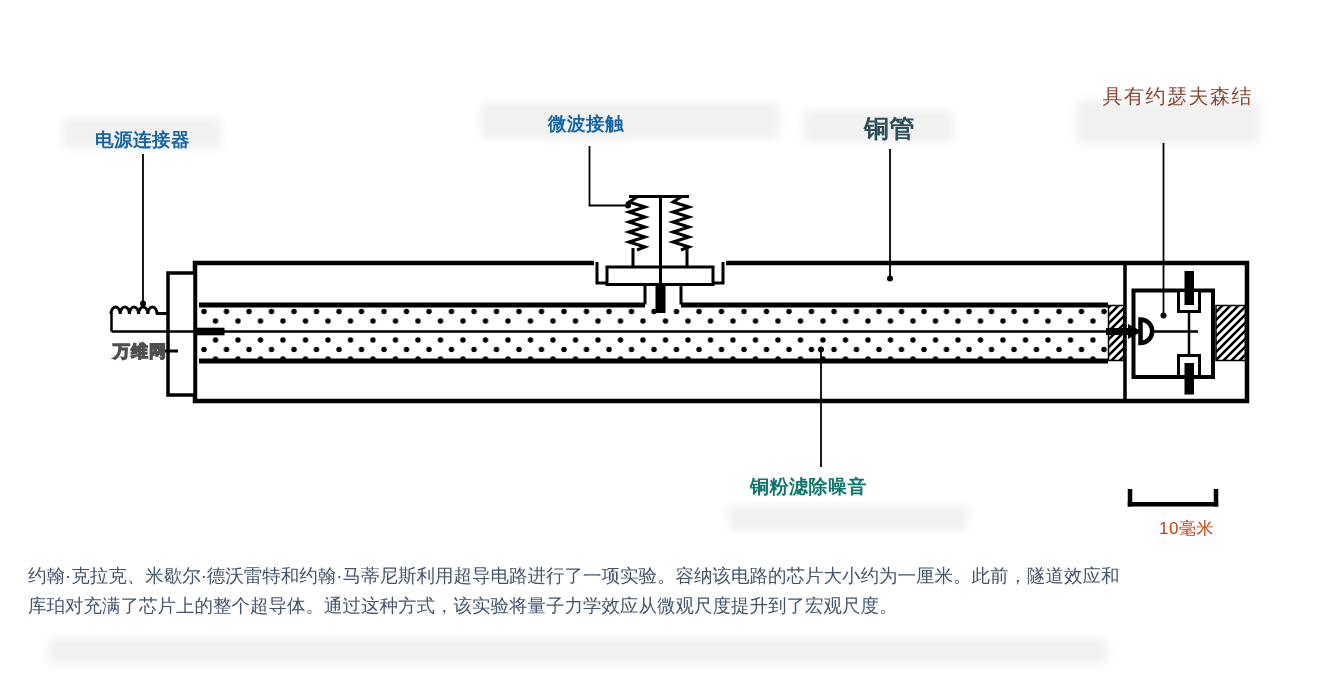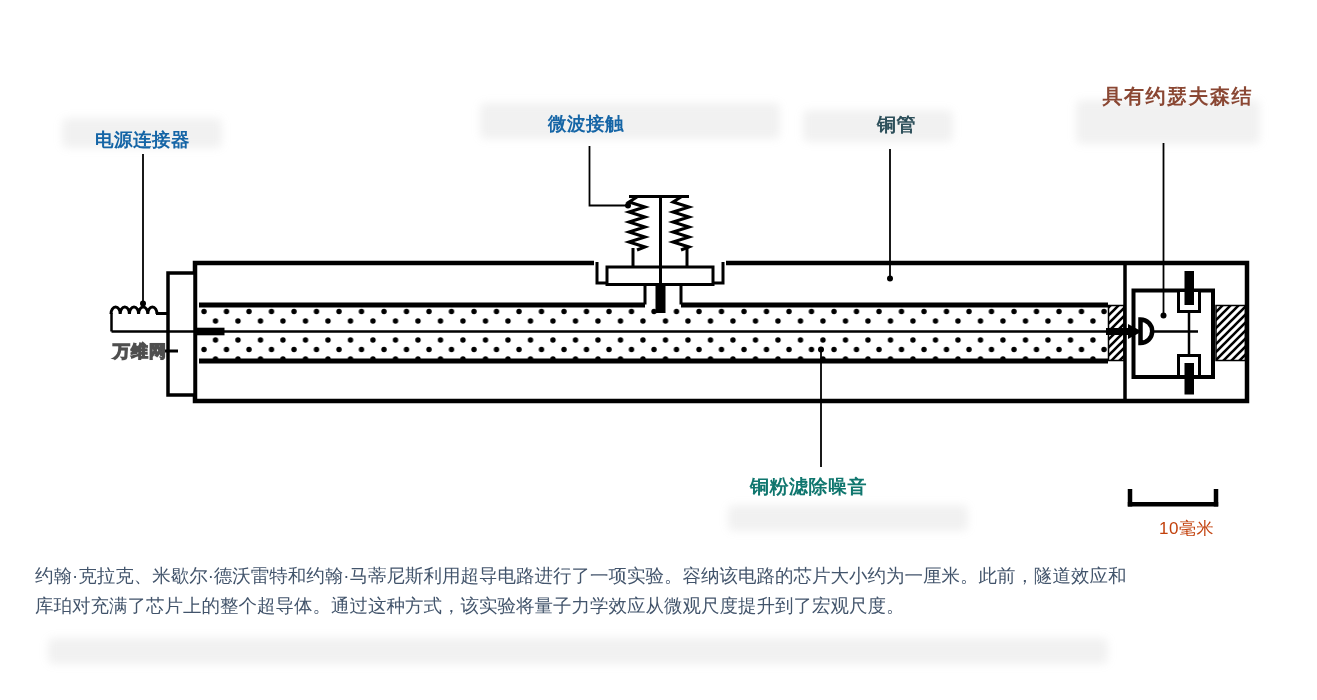--- a/index.html
+++ b/index.html
@@ -3,31 +3,31 @@
 <meta charset="utf-8">
 <style>
   html,body{margin:0;padding:0;background:#fff;}
   .stage{
     position:relative;width:1317px;height:700px;background:#fff;overflow:hidden;
     font-family:"Liberation Sans",sans-serif;
   }
   .lbl{position:absolute;white-space:nowrap;font-weight:600;letter-spacing:.5px;}
   .lbl-power{left:95px;top:127px;font-size:18.5px;}
   .lbl-microwave{left:548px;top:111px;font-size:18.5px;}
-  .lbl-tube{left:864px;top:112px;font-size:19px;margin-left:13px;}
+  .lbl-tube{left:864px;top:112px;font-size:25px;}
   .lbl-chip{right:64px;top:83px;text-align:right;}
-  .lbl-chip .l1{font-size:20px;font-weight:700;letter-spacing:1.5px;margin-left:40px;}
+  .lbl-chip .l1{font-size:20px;font-weight:400;letter-spacing:1.5px;margin-left:40px;}
   .lbl-chip .l2{font-size:19px;font-weight:500;margin-top:3px;letter-spacing:1px;}
   .lbl-powder{left:750px;top:474px;font-size:19px;}
   .lbl-scale{left:1159px;top:517px;font-size:17px;font-weight:500;letter-spacing:.5px;}
   .lbl-watermark{
     left:113px;top:340px;font-size:17px;font-weight:700;color:#fff;
     -webkit-text-stroke:1.2px #4e4e4e;text-shadow:0 0 1px #555;letter-spacing:1px;
   }
-  .caption{position:absolute;left:35px;top:561px;font-size:18.5px;line-height:29.5px;font-weight:400;}
+  .caption{position:absolute;left:28px;top:561px;font-size:18.5px;line-height:29.5px;font-weight:400;}
   .caption div{white-space:nowrap;}
   .smudge{position:absolute;background:rgba(150,150,150,0.13);filter:blur(4px);border-radius:6px;}
   svg{position:absolute;left:0;top:0;}
 </style>
 </head>
 <body>
 
 <div class="stage">
 
   <div class="smudge" style="left:62px;top:118px;width:160px;height:30px;"></div>

